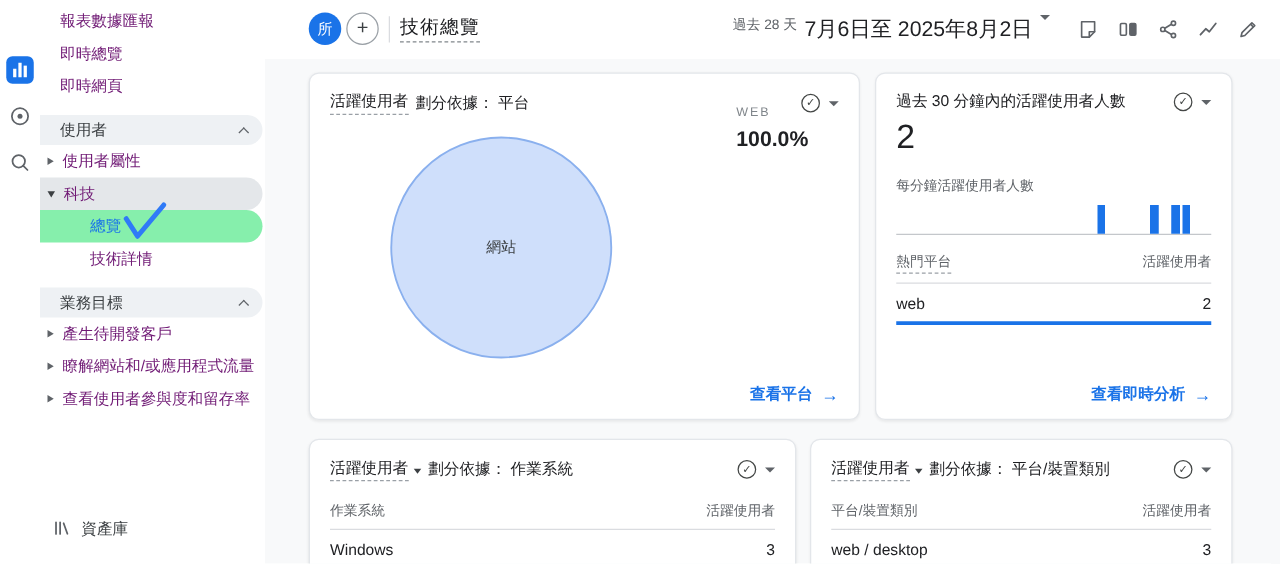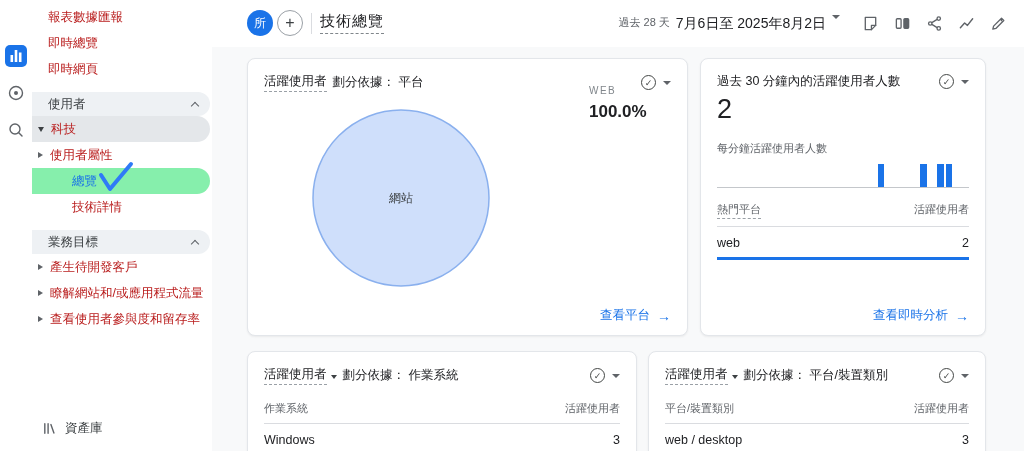--- a/index.html
+++ b/index.html
@@ -9,72 +9,72 @@
   .page{position:relative;width:1024px;height:451px;background:#fff;overflow:hidden}
 
   
   .rail{position:absolute;left:0;top:0;width:32px;height:100%;background:#fff;z-index:6;
         display:flex;flex-direction:column;align-items:center;padding-top:45px;gap:15px}
   .rail-btn{width:22px;height:22px;border-radius:5px;display:flex;align-items:center;justify-content:center;cursor:pointer}
   .rail-btn.active{background:var(--accent)}
 
   
   .sidebar{position:absolute;left:32px;top:0;width:180px;height:100%;background:#fff;z-index:5;padding-top:4px}
-  .side-item{height:26px;width:178px;display:flex;align-items:center;font-size:12.5px;color:#b91c1c;
+  .side-item{height:26px;width:178px;display:flex;align-items:center;font-size:12.5px;color:#701a75;
              padding-left:16px;white-space:nowrap;cursor:pointer;overflow:hidden}
   .side-item.has-arrow{padding-left:6px}
   .side-item.child{padding-left:40px}
   .sec-head{height:24px;width:178px;margin-top:10px;display:flex;align-items:center;font-size:12.5px;color:#3c4043;
             padding:0 12px 0 16px;background:#eef1f4;border-radius:0 14px 14px 0;cursor:pointer;white-space:nowrap}
   .row-tech{background:#e4e7ea;border-radius:0 14px 14px 0;padding-left:12px}
   .row-selected{background:#86efac;color:var(--accent);border-radius:0 14px 14px 0}
   .tri-right{width:0;height:0;border-left:5px solid #5f6368;border-top:3.5px solid transparent;
              border-bottom:3.5px solid transparent;margin-right:7px;flex:0 0 auto}
   .tri-down{width:0;height:0;border-top:5px solid #3c4043;border-left:3.5px solid transparent;
             border-right:3.5px solid transparent;margin-right:7px;flex:0 0 auto}
   .chev-up{margin-left:auto;width:6px;height:6px;border-top:1.6px solid #5f6368;border-right:1.6px solid #5f6368;
            transform:rotate(-45deg);margin-top:3px;flex:0 0 auto}
-  .library{position:absolute;left:4px;bottom:10px;height:26px;display:flex;align-items:center;gap:8px;
+  .library{position:absolute;left:4px;bottom:10px;height:26px;display:flex;gap:8px;
            padding-left:6px;font-size:12.5px;color:#3c4043;cursor:pointer}
   .annotation{position:absolute;left:96px;top:160px;z-index:9;pointer-events:none}
 
   
   .topbar{position:absolute;left:212px;top:0;width:812px;height:47px;background:#fff;z-index:4}
   .chip{position:absolute;left:35px;top:10px;width:26px;height:26px;border-radius:50%;background:var(--accent);
         color:#fff;font-size:12px;display:flex;align-items:center;justify-content:center;cursor:pointer}
   .add-btn{position:absolute;left:65px;top:10px;width:26px;height:26px;border-radius:50%;border:1px solid #9aa0a6;
            color:#3c4043;font-size:16px;display:flex;align-items:center;justify-content:center;cursor:pointer;background:#fff}
   .vdiv{position:absolute;left:99px;top:13px;width:1px;height:21px;background:#dadce0}
   .page-title{position:absolute;left:108px;top:12px;font-size:15px;font-weight:400;color:#202124;
               border-bottom:1.5px dashed #80868b;padding-bottom:2px;letter-spacing:1px;white-space:nowrap}
   .top-right{position:absolute;right:16px;top:0;height:47px;display:flex;align-items:center;gap:12px}
   .daterange{display:flex;align-items:flex-start;gap:6px;margin-right:8px;cursor:pointer;white-space:nowrap}
   .daterange .pre{font-size:11px;color:#5f6368}
-  .daterange .rng{font-size:14px;color:#202124}
+  .daterange .rng{font-size:17px;color:#202124}
   .caret{width:0;height:0;border-left:4px solid transparent;border-right:4px solid transparent;border-top:4.5px solid #5f6368}
   .tool{width:20px;height:20px;display:flex;align-items:center;justify-content:center;cursor:pointer}
 
   
   .content{position:absolute;left:212px;top:47px;width:812px;height:404px;background:#f8f9fa;overflow:hidden;z-index:3}
   .card{position:absolute;background:#fff;border:1px solid #e3e6ea;border-radius:8px;
         box-shadow:0 1px 2px rgba(60,64,67,.08);padding:14px 16px}
   .card1{left:35px;top:11px;width:441px;height:278px}
   .card2{left:488px;top:11px;width:286px;height:278px}
   .card3{left:35px;top:304px;width:390px;height:190px}
   .card4{left:436px;top:304px;width:338px;height:190px}
   .card-head{display:flex;align-items:center;font-size:12.5px;color:#202124;white-space:nowrap}
   .dim{border-bottom:1px dashed #9aa0a6;padding-bottom:1px;cursor:pointer}
   .dim-caret{width:0;height:0;border-top:4px solid #3c4043;border-left:3.5px solid transparent;
              border-right:3.5px solid transparent;margin:2px 0 0 4px}
   .by{margin-left:6px}
   .head-icons{margin-left:auto;display:flex;align-items:center;gap:7px}
   .check-circle{width:15px;height:15px;border:1.5px solid #444746;border-radius:50%;display:flex;align-items:center;
                 justify-content:center;font-size:9px;color:#444746;font-weight:bold;cursor:pointer}
   .card-link{position:absolute;right:16px;bottom:11px;display:flex;align-items:center;gap:7px;color:var(--accent);
-             font-size:12.5px;font-weight:normal;cursor:pointer;text-decoration:none;white-space:nowrap}
+             font-size:12.5px;font-weight:bold;cursor:pointer;text-decoration:none;white-space:nowrap}
   .card-link .arr{font-size:14px}
 
   
   .pie-wrap{position:absolute;left:63px;top:49px;width:180px;height:180px}
   .pie-label{position:absolute;left:0;right:0;top:50%;transform:translateY(-50%);text-align:center;
              font-size:12px;color:#3c4043}
   .legend{position:absolute;left:341px;top:26px}
   .legend .lk{font-size:10px;letter-spacing:1.5px;color:#80868b}
   .legend .lv{font-size:17px;color:#202124;margin-top:6px;font-weight:bold}
 
@@ -134,27 +134,27 @@
       <span>即時總覽</span>
     </div>
     <div class="side-item">
       <span>即時網頁</span>
     </div>
 
     <div class="sec-head">
       <span>使用者</span>
       <span class="chev-up"></span>
     </div>
+    <div class="side-item has-arrow">
+      <span class="tri-right"></span>
+      <span>使用者屬性</span>
+    </div>
     <div class="side-item has-arrow row-tech">
       <span class="tri-down"></span>
       <span>科技</span>
-    </div>
-    <div class="side-item has-arrow">
-      <span class="tri-right"></span>
-      <span>使用者屬性</span>
     </div>
     <div class="side-item child row-selected">
       <span>總覽</span>
     </div>
     <div class="side-item child">
       <span>技術詳情</span>
     </div>
 
     <div class="sec-head">
       <span>業務目標</span>

